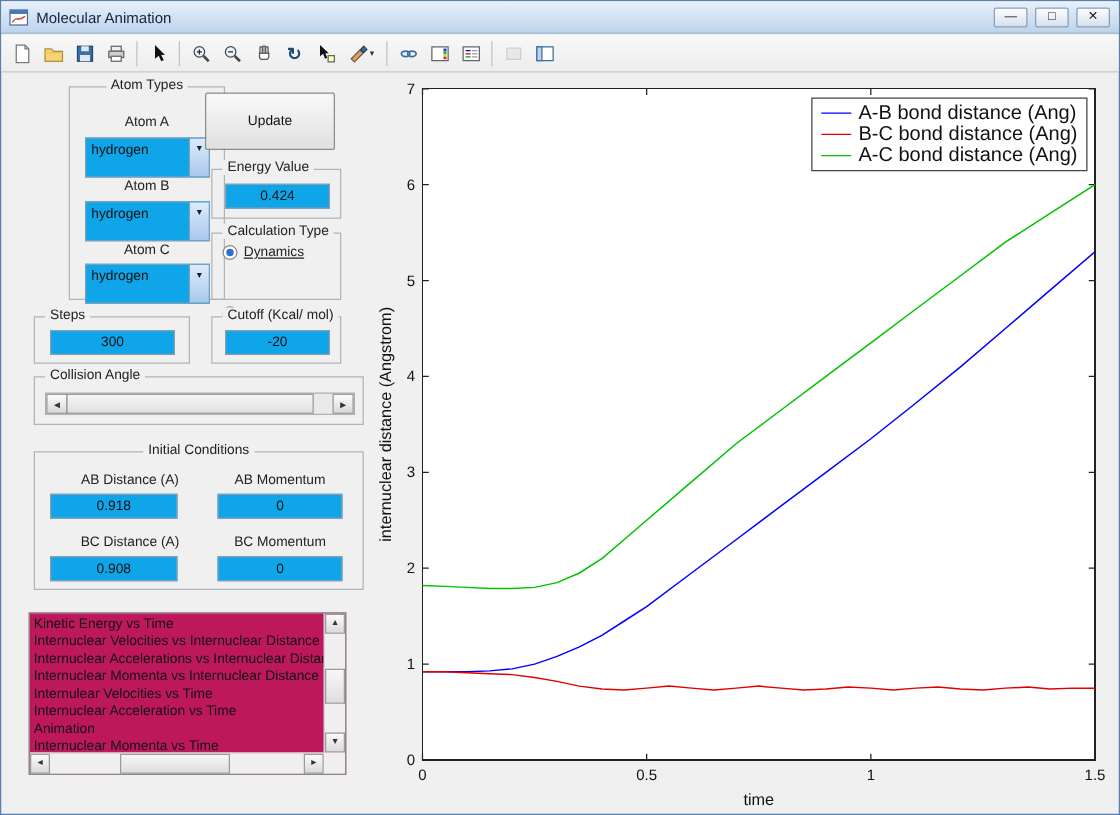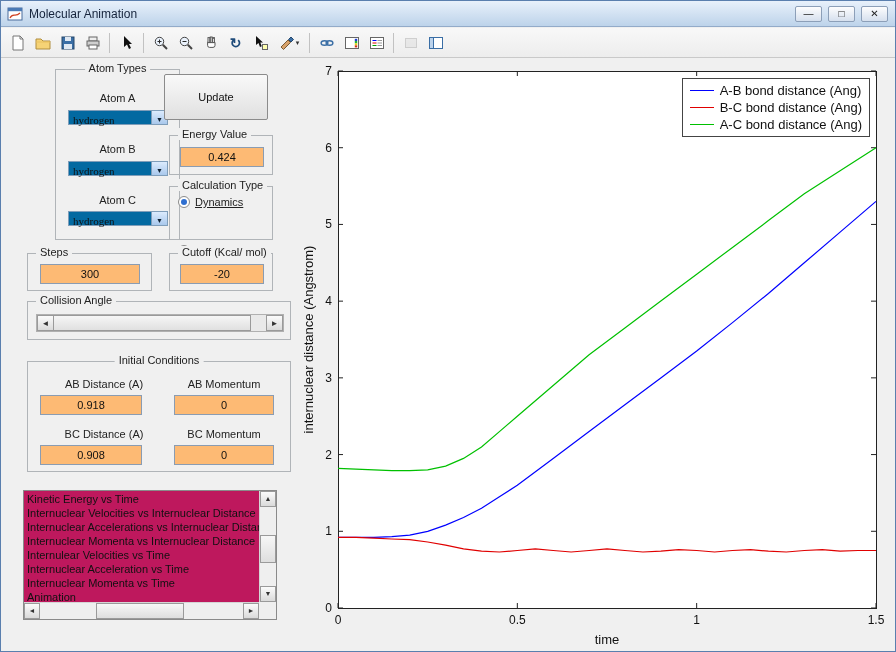--- a/index.html
+++ b/index.html
@@ -31,24 +31,24 @@
 
   
   .client { position:absolute; top:58px; left:0; right:0; bottom:0; }
 
   
   .panel { position:absolute; border:1px solid #b0b4b8; }
   .panel-title { position:absolute; top:-8px; left:8px; background:#f0f0f0; padding:0 4px;
                  font-size:11px; color:#222; white-space:nowrap; }
   .panel-title.centered { left:50%; transform:translateX(-50%); }
   .lbl { position:absolute; font-size:11px; color:#222; text-align:center; white-space:nowrap; }
-  .edit { position:absolute; background:#fdba74; border:1px solid #8a9cb2; font-size:11px;
+  .edit { position:absolute; background:#0ea5e9; border:1px solid #8a9cb2; font-size:11px;
           text-align:center; height:20px; font-family:"Liberation Sans",sans-serif; color:#111; }
 
-  .combo { position:absolute; width:100px; height:15px; background:#0369a1; border:1px solid #7f9db9;font-family:Liberation Serif, serif; }
+  .combo { position:absolute; width:100px; height:32px; background:#0ea5e9; border:1px solid #7f9db9; }
   .combo-text { position:absolute; left:4px; top:3px; font-size:11px; color:#111; }
   .combo-btn { position:absolute; right:0; top:0; bottom:0; width:16px;
                background:linear-gradient(#dcebfd,#a9c8ec); border-left:1px solid #7f9db9;
                font-size:7px; text-align:center; line-height:18px; color:#123; }
 
   .pushbtn { position:absolute; background:linear-gradient(#f9f9f9,#e0e0e0);
              border:1px solid #8b8b8b; border-radius:2px; font-size:11px; color:#111;
              display:flex; align-items:center; justify-content:center; }
 
   .radio-row { position:absolute; display:flex; align-items:center; gap:5px; font-size:11px; color:#222; }
@@ -71,21 +71,21 @@
   .sc-btn { position:absolute; background:linear-gradient(#fbfbfb,#dadada); border:1px solid #9a9a9a;
             font-size:7px; color:#333; text-align:center; }
   .sc-thumb { position:absolute; background:linear-gradient(#f7f7f7,#dedede); border:1px solid #9a9a9a; }
   .sc-corner { position:absolute; right:0; bottom:0; width:17px; height:17px; background:#efefef; }
 
   
   .chart { position:absolute; left:300px; top:4px; width:592px; height:588px; }
   .chart svg { position:absolute; left:0; top:0; }
   .legend { position:absolute; right:23px; top:15px; background:#fff; border:1px solid #444;
             padding:4px 7px; display:flex; flex-direction:column; gap:2px; }
-  .leg-row { display:flex; align-items:center; gap:6px; font-size:13px; color:#111; height:15px; white-space:nowrap; }
+  .leg-row { display:flex; align-items:center; gap:6px; font-size:16px; color:#111; height:15px; white-space:nowrap; }
   .leg-line { width:24px; height:0; border-top:1px solid #000; }
 </style>
 </head>
 <body>
 
 <div class="window">
 
   <div class="titlebar">
     <svg width="16" height="16" viewBox="0 0 16 16">
       <rect x="1" y="2" width="14" height="12" fill="#fff" stroke="#4a6d9c"></rect>
@@ -285,22 +285,22 @@
     </div>
 
     <div class="listbox" style="left:22px; top:431px; width:254px; height:130px;">
       <div class="list-items" id="plot-list-items">
           <div class="list-item">Kinetic Energy vs Time</div>
           <div class="list-item">Internuclear Velocities vs Internuclear Distance</div>
           <div class="list-item">Internuclear Accelerations vs Internuclear Distance</div>
           <div class="list-item">Internuclear Momenta vs Internuclear Distance</div>
           <div class="list-item">Internulear Velocities vs Time</div>
           <div class="list-item">Internuclear Acceleration vs Time</div>
+          <div class="list-item">Animation</div>
           <div class="list-item">Internuclear Momenta vs Time</div>
-          <div class="list-item">Animation</div>
         </div>
       <div class="vscroll">
         <span class="sc-btn" style="left:0; right:0; top:0; height:16px; line-height:14px;">▲</span>
         <span class="sc-thumb" style="left:0; right:0; top:44px; height:28px;"></span>
         <span class="sc-btn" style="left:0; right:0; bottom:0; height:16px; line-height:14px;">▼</span>
       </div>
       <div class="hscroll">
         <span class="sc-btn" style="top:0; bottom:0; left:0; width:16px; line-height:14px;">◄</span>
         <span class="sc-thumb" style="top:0; bottom:0; left:72px; width:88px;"></span>
         <span class="sc-btn" style="top:0; bottom:0; right:0; width:16px; line-height:14px;">►</span>

